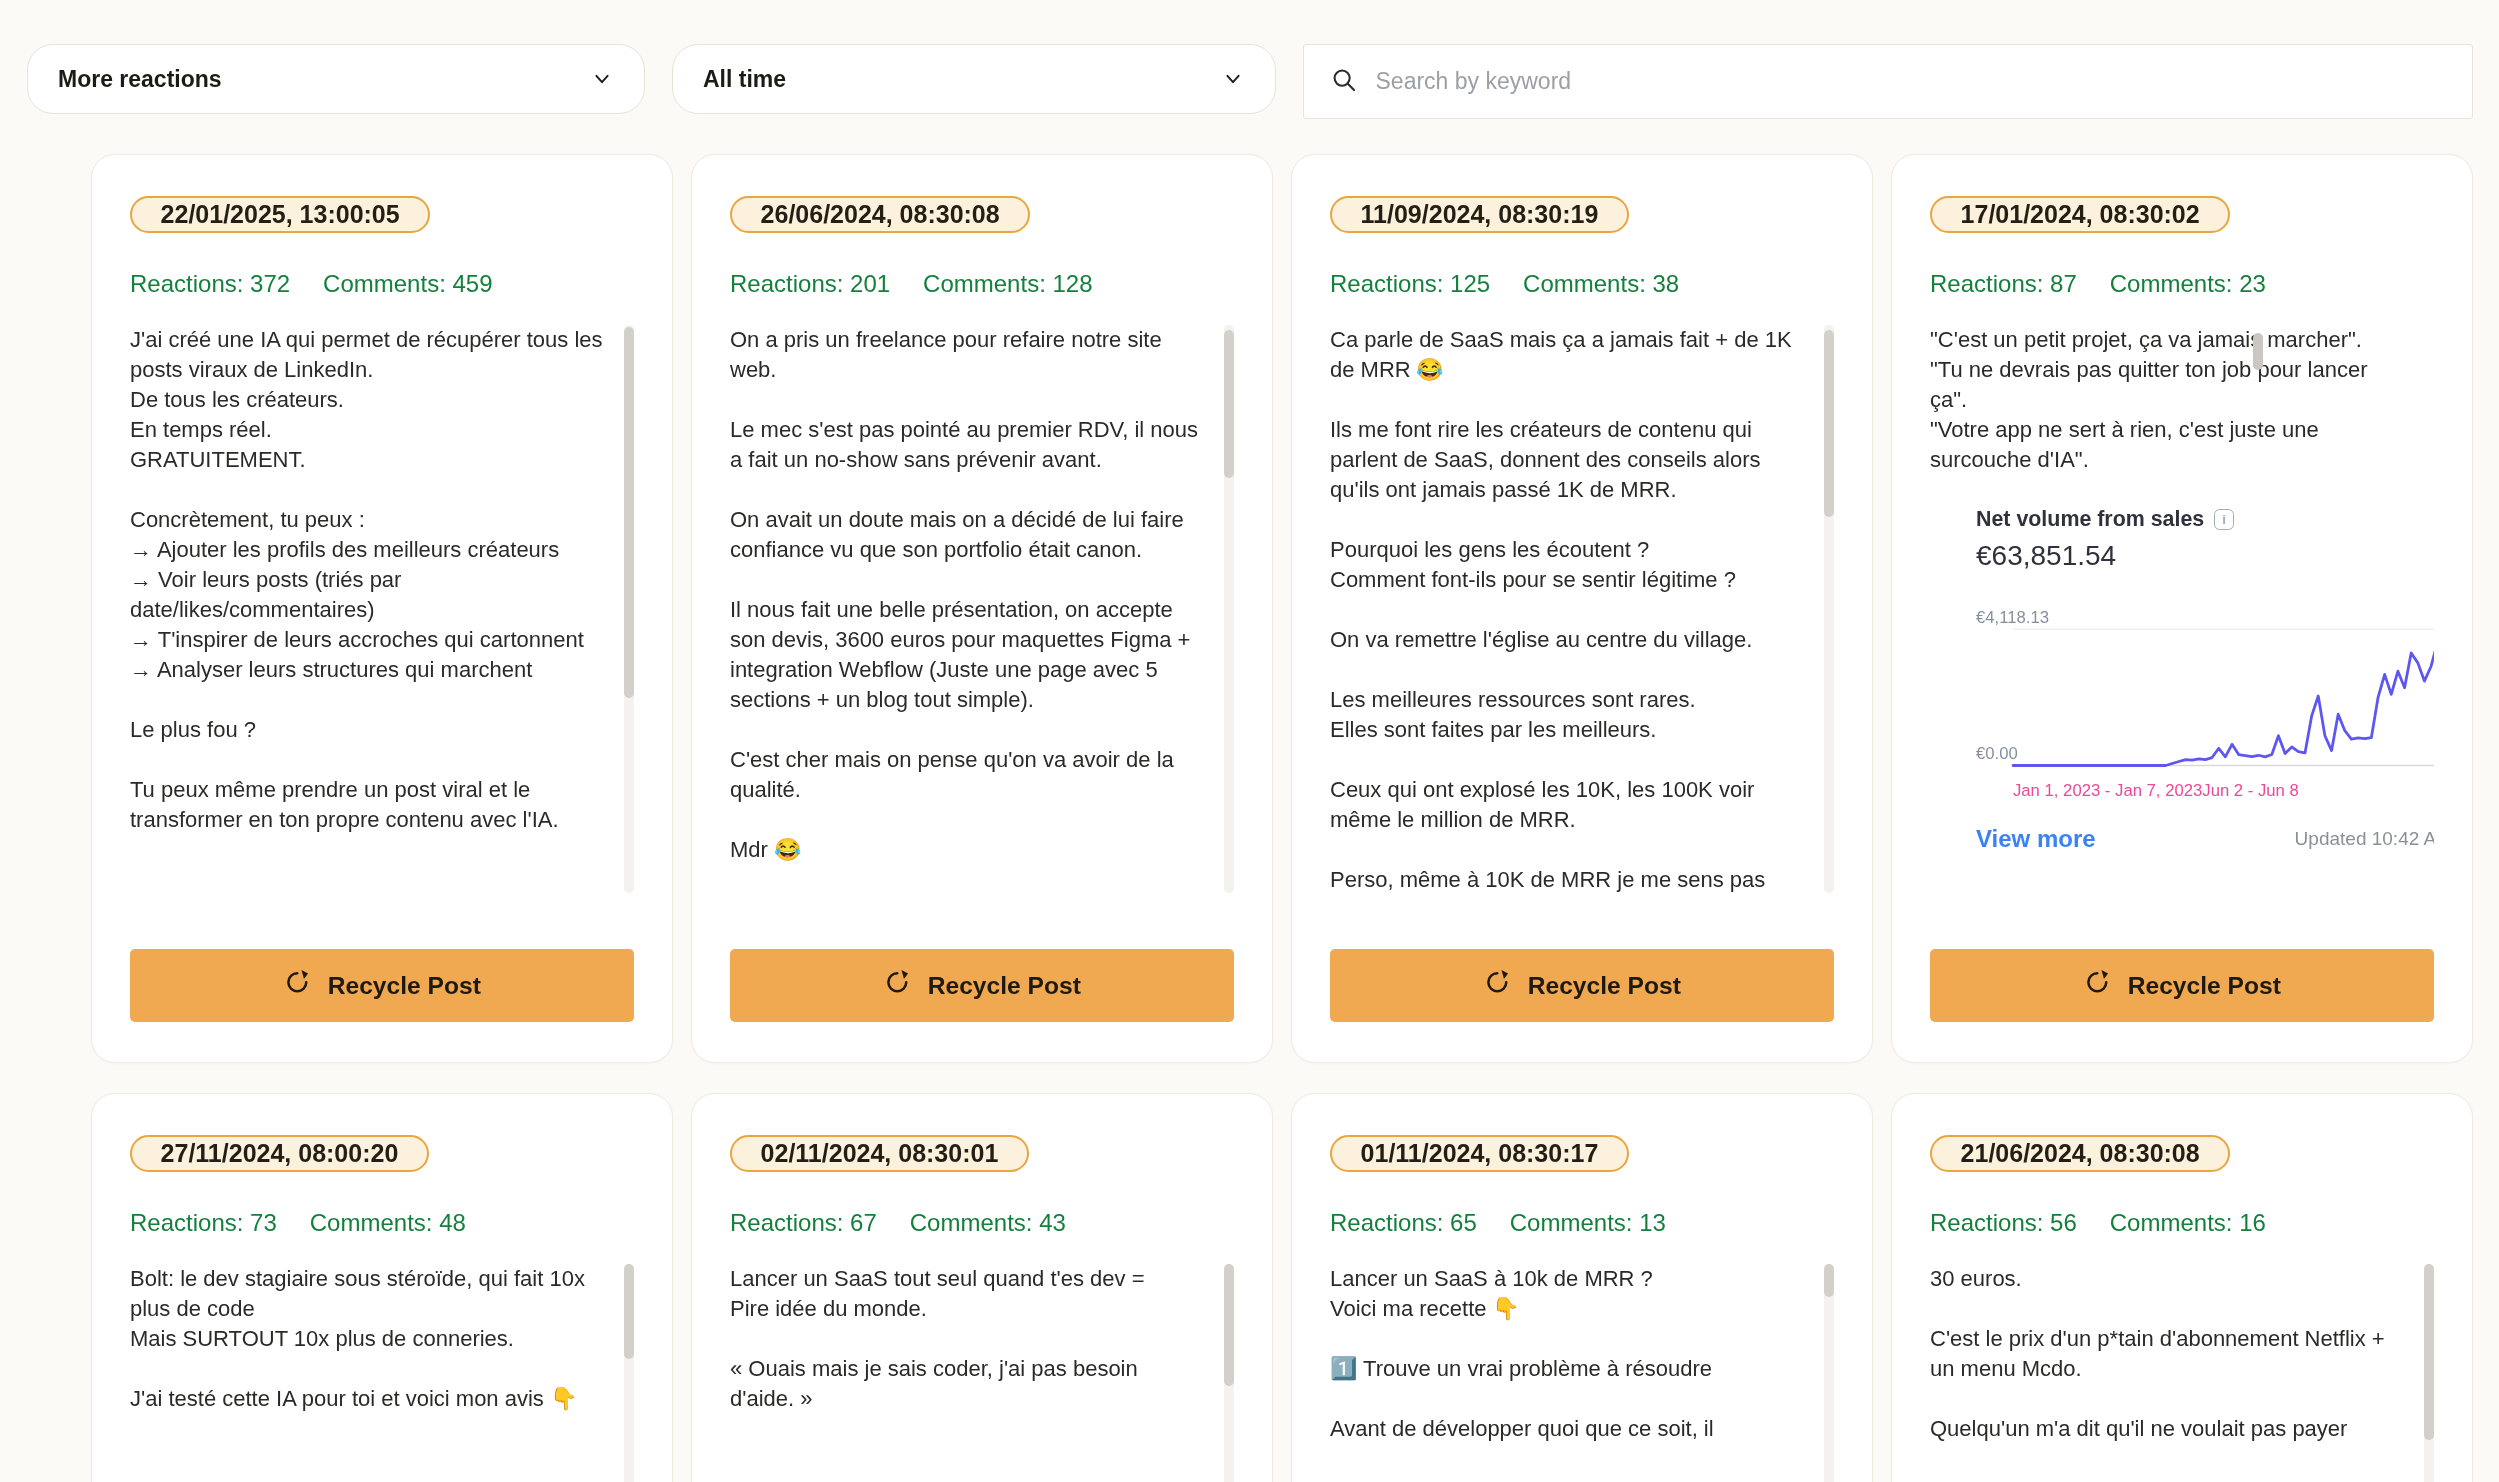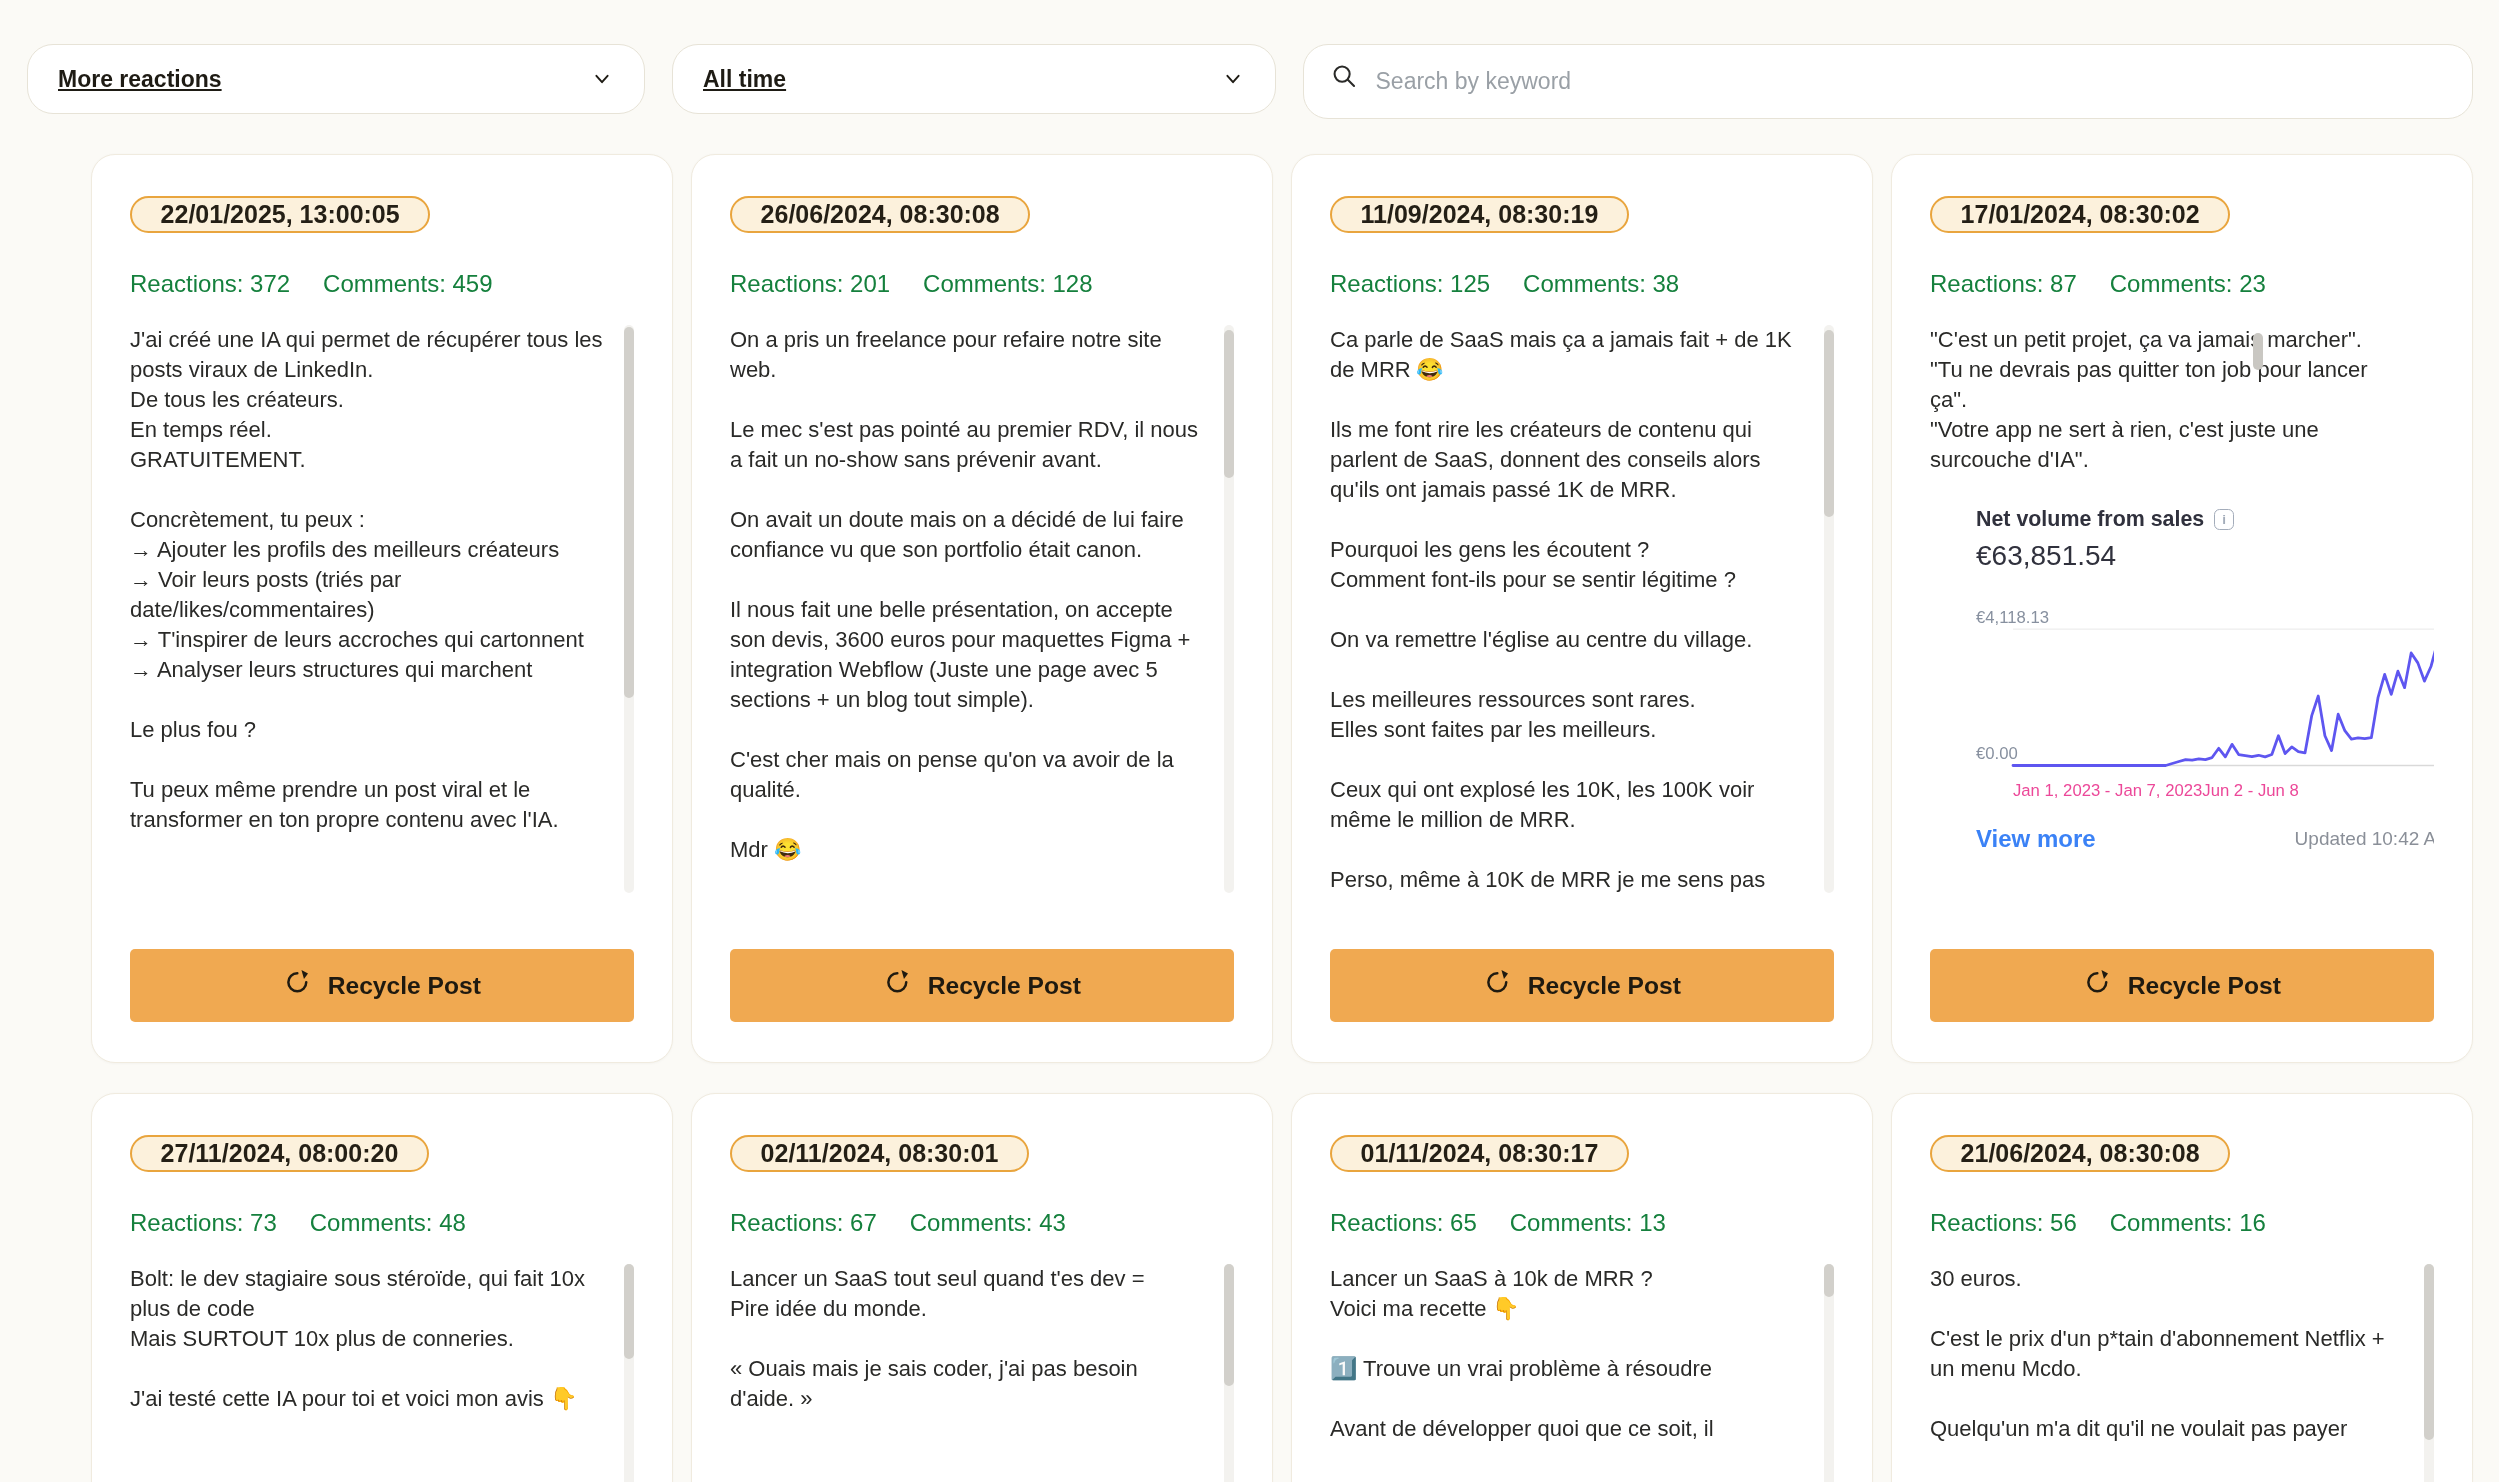--- a/index.html
+++ b/index.html
@@ -8,28 +8,28 @@
     background:#FBFAF6;
     font-family:"Liberation Sans", sans-serif;
     color:#232323;
   }
 
   
   .topbar { display:flex; gap:27px; margin:44px 27px 0 27px; align-items:flex-start; }
   .filter {
     height:70px; background:#fff; border:1.6px solid #E7E3D7; border-radius:26px;
     display:flex; align-items:center; padding:0 30px;
-    font-size:23px; font-weight:700; color:#1E1B14; cursor:pointer;text-decoration:underline;
+    font-size:23px; font-weight:700; color:#1E1B14; cursor:pointer;
   }
   .filter.sort { width:618px; }
   .filter.time { width:604px; }
   .chev { margin-left:auto; display:flex; }
   .searchbox {
-    flex:1; height:75px; background:#fff; border:1.6px solid #E7E3D7; border-radius:25px;
-    display:flex; padding:18px 27px; gap:17.5px;
+    flex:1; height:75px; background:#fff; border:1.6px solid #E7E3D7; border-radius:3px;
+    display:flex; align-items:center; padding:18px 27px; gap:17.5px;
   }
   .searchbox input {
     border:none; outline:none; flex:1; font-size:23px;
     font-family:"Liberation Sans", sans-serif; color:#333; background:transparent;
   }
   .searchbox input::placeholder { color:#9AA0A6; }
 
   
   .grid {
     margin:35px 27px 0 91px;

